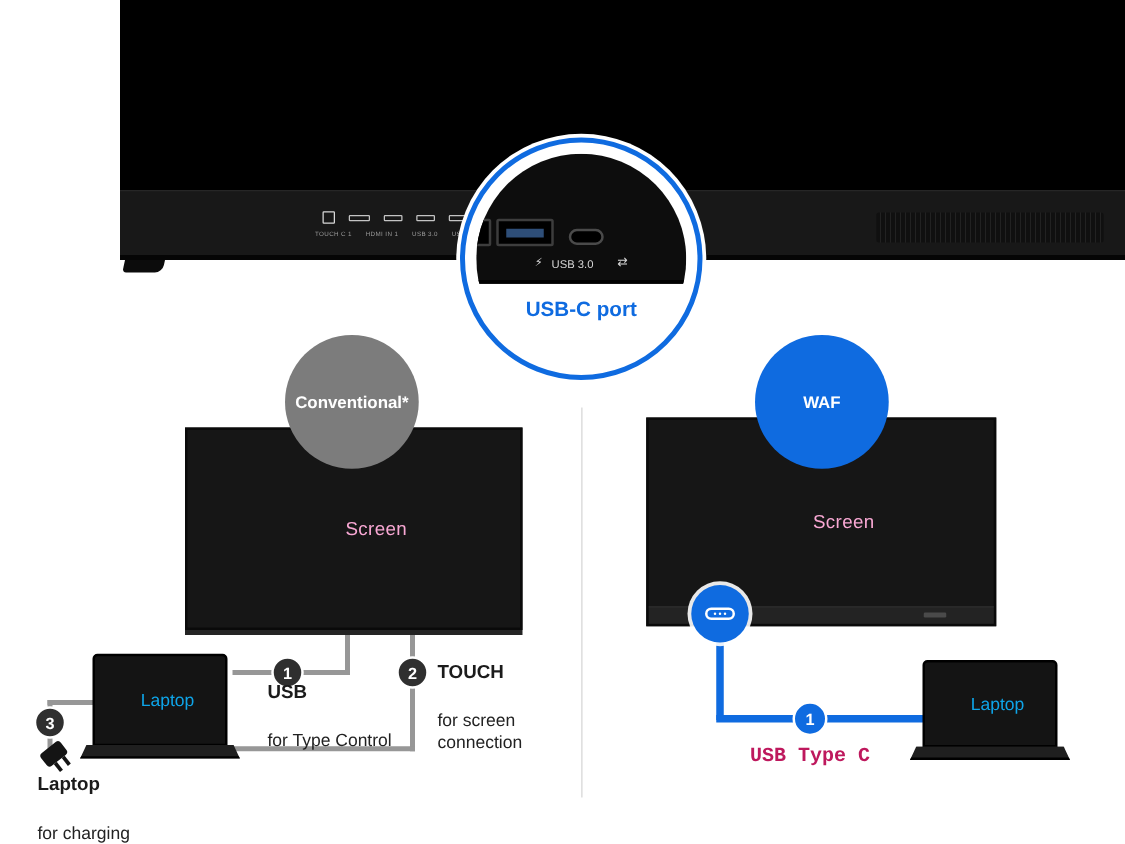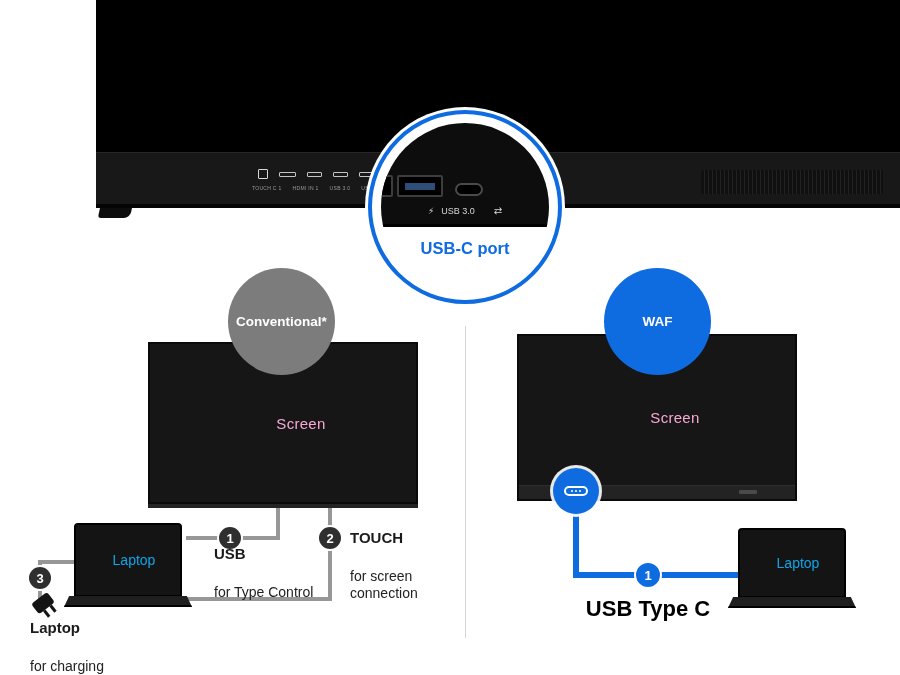--- a/index.html
+++ b/index.html
@@ -65,21 +65,21 @@
   
   .step-badge{position:absolute;width:26px;height:26px;border-radius:50%;background:var(--step-dark);border:2px solid #fff;
               color:#fff;font-weight:bold;font-size:13px;display:flex;align-items:center;justify-content:center;z-index:4;}
   .step-badge-blue{background:var(--accent-blue);width:28px;height:28px;}
 
   
   .step-text{position:absolute;z-index:4;}
   .step-title{font-weight:bold;font-size:15px;color:var(--text-dark);}
   .step-desc{font-size:14px;color:#222;margin-top:22px;white-space:pre-line;line-height:1.2;}
   .right-caption{position:absolute;left:560px;top:596px;width:176px;text-align:center;z-index:4;}
-  .right-caption .t{font-weight:bold;font-size:22px;color:#000000;}
+  .right-caption .t{font-weight:bold;font-size:16px;color:#be185d;font-family:Liberation Mono, monospace;}
   .right-caption .s{font-weight:bold;font-size:12.5px;color:#1a1a1a;margin-top:4px;}
 
   
   .laptop{position:absolute;width:128px;height:84px;z-index:3;}
   .lap-lid{position:absolute;left:10px;right:10px;top:0;bottom:10px;background:#141414;border:2px solid #000;
            border-radius:4px 4px 0 0;display:flex;align-items:center;justify-content:center;}
   .lap-label{color:#0ea5e9;font-size:14px;padding-left:12px;}
   .lap-base{position:absolute;left:0;right:0;bottom:0;height:11px;background:#1f1f1f;border-bottom:2px solid #000;
             clip-path:polygon(4% 0,96% 0,100% 100%,0 100%);}
   .laptop-left{left:64px;top:523px;}

